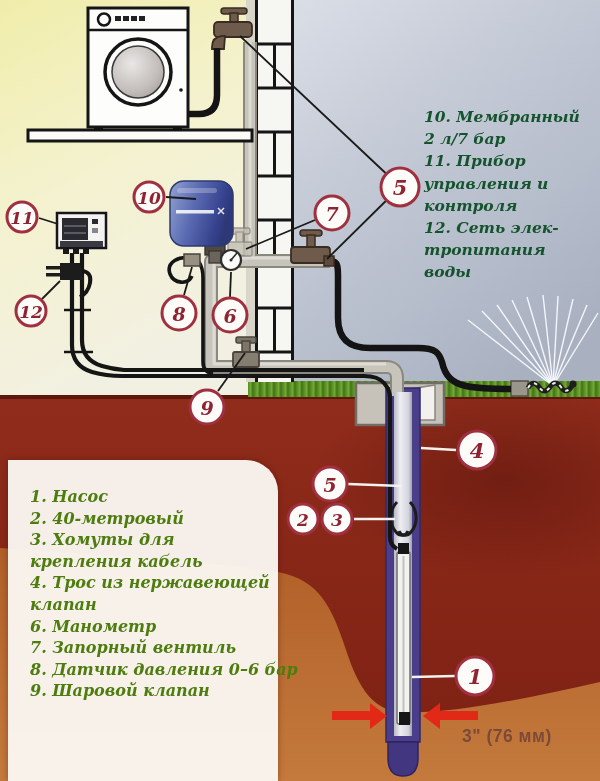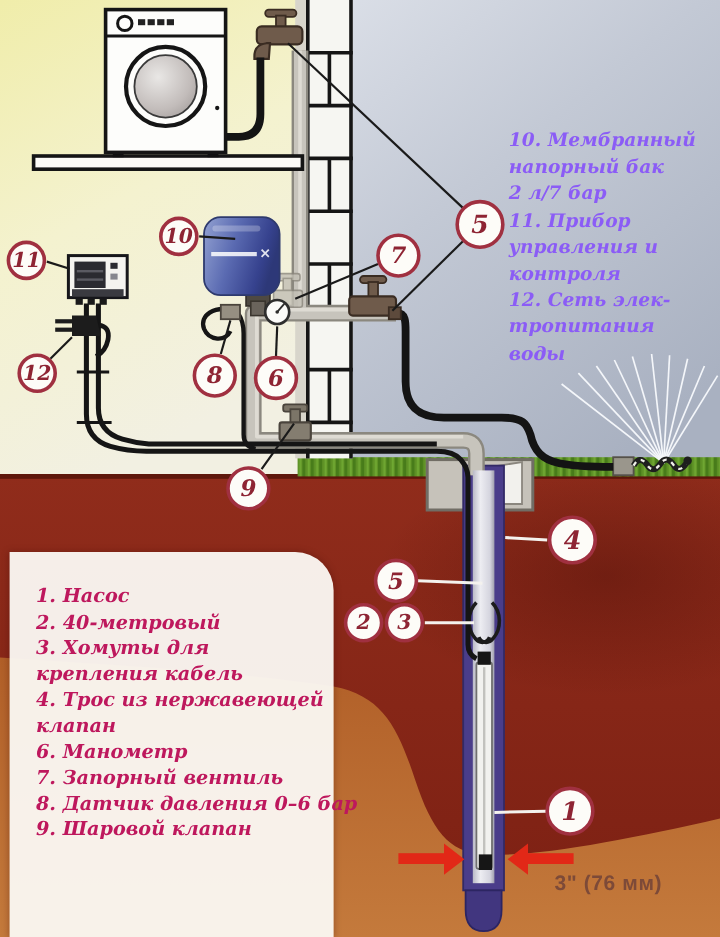--- a/index.html
+++ b/index.html
@@ -12,29 +12,29 @@
       border-radius:50%;display:flex;align-items:center;justify-content:center;
       color:#8e2433;font-weight:bold;font-style:italic;
       font-family:"DejaVu Serif",serif;transform:translate(-50%,-50%);
       box-sizing:border-box;}
   .co.sm{width:33px;height:33px;font-size:17px;}
   .co.md{width:37px;height:37px;font-size:19px;}
   .co.lg{width:41px;height:41px;font-size:21px;}
 
   
   .legend-right{position:absolute;left:424px;top:106px;width:175px;z-index:4;
-      color:#8b5cf6;font-weight:bold;font-style:italic;font-size:15.5px;}
+      color:#14532d;font-weight:bold;font-style:italic;font-size:15.5px;}
   .legend-right .ln{height:22.2px;line-height:22.2px;white-space:nowrap;}
 
   
   .panel{position:absolute;left:8px;top:460px;width:270px;height:321px;z-index:3;
       background:rgba(250,247,241,0.96);border-top-right-radius:32px;
       box-shadow:0 0 6px rgba(60,10,5,.35);}
   .legend-left{position:absolute;left:22px;top:26px;width:240px;
-      color:#be185d;font-weight:bold;font-style:italic;font-size:16px;}
+      color:#4d7c0f;font-weight:bold;font-style:italic;font-size:16px;}
   .legend-left .ln{height:21.6px;line-height:21.6px;white-space:nowrap;}
 
   .size-label{position:absolute;left:462px;top:726px;z-index:4;
       font-family:"Liberation Sans",sans-serif;font-weight:bold;
       font-size:17.5px;letter-spacing:.5px;color:#7d4a38;}
 </style>
 </head>
 <body>
 
 <div class="scene">
@@ -297,21 +297,20 @@
 <div class="co md" style="left:332px;top:213px;">7</div>
 <div class="co md" style="left:179px;top:313px;">8</div>
 <div class="co md" style="left:207px;top:407px;">9</div>
 <div class="co sm" style="left:149px;top:197px;">10</div>
 <div class="co sm" style="left:22px;top:217px;">11</div>
 <div class="co sm" style="left:31px;top:311px;">12</div>
 <div class="co lg" style="left:400px;top:187px;">5</div>
 
 <div class="legend-right">
   <div class="ln">10. Мембранный</div>
-  <div class="ln">напорный бак</div>
   <div class="ln">2 л/7 бар</div>
   <div class="ln">11. Прибор</div>
   <div class="ln">управления и</div>
   <div class="ln">контроля</div>
   <div class="ln">12. Сеть элек-</div>
   <div class="ln">тропитания</div>
   <div class="ln">воды</div>
 </div>
 
 <div class="panel">

